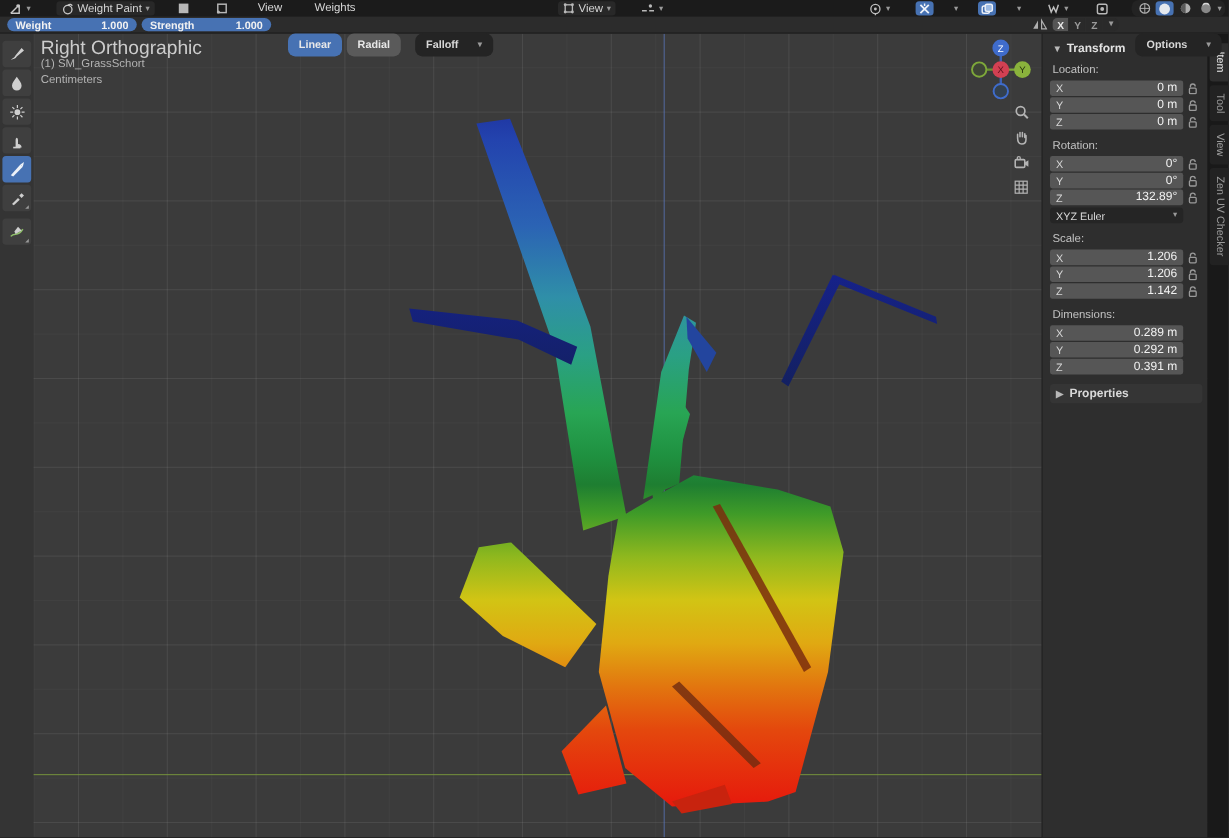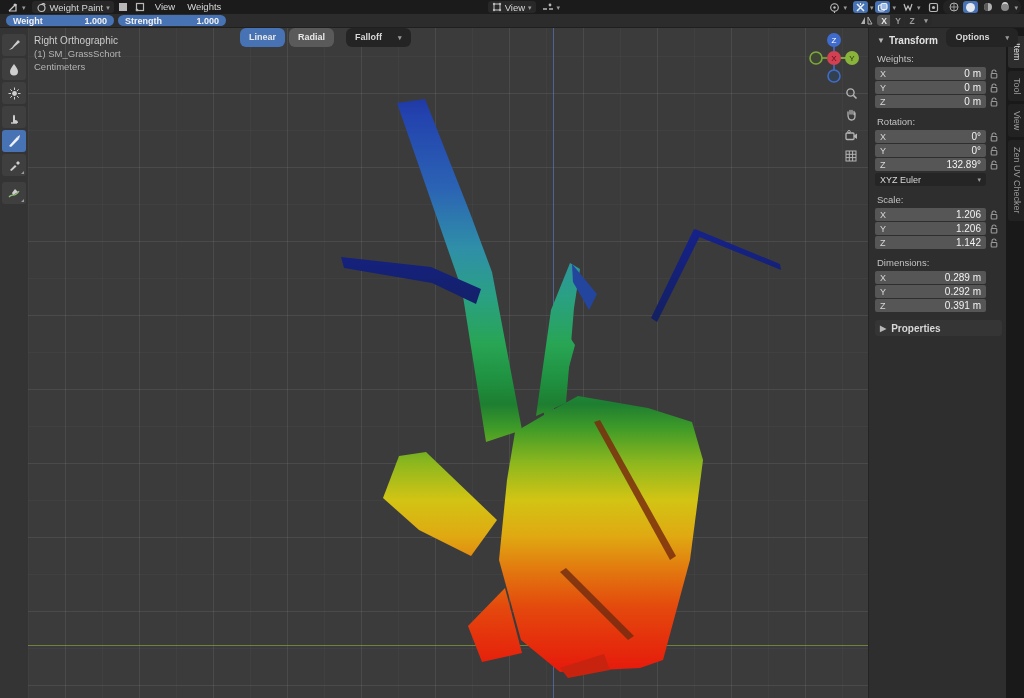--- a/index.html
+++ b/index.html
@@ -4,21 +4,21 @@
 <style>
   * { margin:0; padding:0; box-sizing:border-box; }
   html,body { background:#111; }
   .app {
     position:relative; width:1024px; height:698px; overflow:hidden;
     font-family:"Liberation Sans", sans-serif; background:#3b3b3b;
     color:#d0d0d0; font-size:10px; -webkit-font-smoothing:antialiased;
   }
   
   .hdr1 { position:absolute; left:0; top:0; width:1024px; height:14px;
-    background:#1b1b1b; display:flex; align-items:center; gap:2px; padding:0 3px; z-index:30;}
+    background:#1b1b1b; display:flex; align-items:center; gap:17px; padding:0 3px; z-index:30;}
   .hdr1 .spacer { flex:1; }
   .pill { display:inline-flex; align-items:center; gap:3px; height:12px;
     padding:0 4px; border-radius:3px; color:#d5d5d5; font-size:9.5px; cursor:default; }
   .pill.dark { background:#282828; }
   .caret { font-size:7px; color:#9a9a9a; line-height:1; }
   .menu-item { padding:0 5px; color:#d8d8d8; font-size:9.5px; height:12px; line-height:12px; border-radius:3px;}
   .iconbtn { display:inline-flex; align-items:center; justify-content:center;
     width:15px; height:12px; border-radius:3px; }
   .iconbtn.on { background:#4772b3; }
   .sph { width:9px; height:9px; border-radius:50%; }
@@ -57,21 +57,21 @@
   .toolcol { position:absolute; left:0; top:0; width:28px; height:670px; background:#343434;
     display:flex; flex-direction:column; align-items:center; padding-top:6px; gap:2px; z-index:20;}
   .tool { width:24px; height:22px; background:#3f3f3f; border-radius:3px;
     display:flex; align-items:center; justify-content:center; position:relative; }
   .tool.active { background:#4772b3; }
   .tool.gap { margin-top:4px; }
   .tool .corner { position:absolute; right:2px; bottom:2px; width:0; height:0;
     border-left:3px solid transparent; border-bottom:3px solid #9a9a9a; }
   
   .vp-text { position:absolute; left:34px; top:6px; line-height:13px; z-index:10; }
-  .vp-text .l1 { color:#cccccc; font-size:10px; }
+  .vp-text .l1 { color:#cccccc; font-size:16px; }
   .vp-text .l2, .vp-text .l3 { color:#b4b4b4; font-size:9.5px; }
   
   .gizmo { position:absolute; left:806px; top:1px; width:56px; height:56px; z-index:10;}
   .vctrl { position:absolute; left:840px; top:56px; width:22px; display:flex;
     flex-direction:column; gap:3px; align-items:center; z-index:10;}
   .vbtn { width:18px; height:18px; border-radius:50%; display:flex; align-items:center; justify-content:center; }
   
   .nsidebar { position:absolute; right:18px; top:0; width:138px; height:670px;
     background:#2e2e2e; z-index:15; padding:4px 4px 0 6px; border-left:1px solid #242424;}
   .panel-head { display:flex; align-items:center; gap:4px; color:#e2e2e2; font-size:10px;
@@ -409,21 +409,21 @@
           </svg>
       </span>
     </div>
 
     <div class="nsidebar">
       <div class="panel-head">
         <span class="tri">▼</span>
         <span>Transform</span>
       </div>
 
-      <div class="grp-label">Weights:</div>
+      <div class="grp-label">Location:</div>
       <div class="frow">
         <div class="field">
           <span class="ax">X</span>
           <span class="val">0 m</span>
         </div>
         <span class="lockcol">
             <svg width="8" height="10" viewBox="0 0 8 10">
               <path d="M2 4 V3 A2 2 0 0 1 6 3" fill="none" stroke="#9a9a9a" stroke-width="1.1"></path>
               <rect x="1.2" y="4.5" width="5.6" height="4.5" rx="0.8" fill="none" stroke="#9a9a9a" stroke-width="1.1"></rect>
             </svg>

